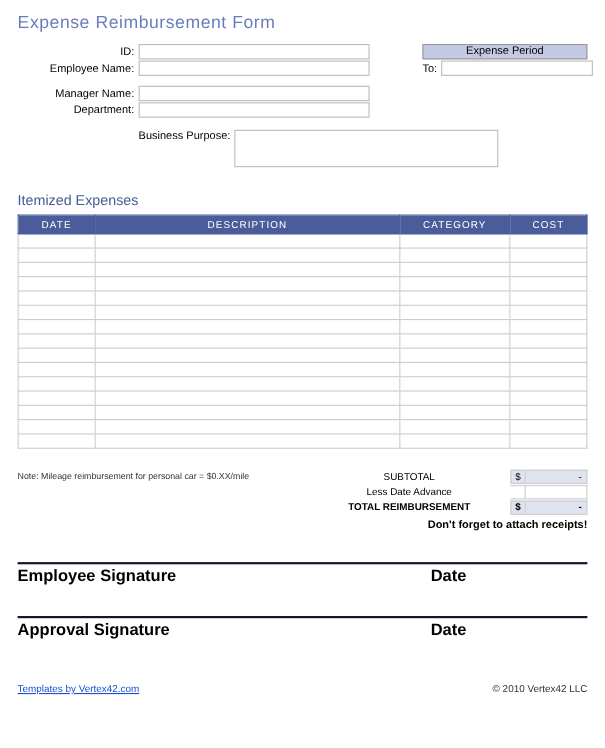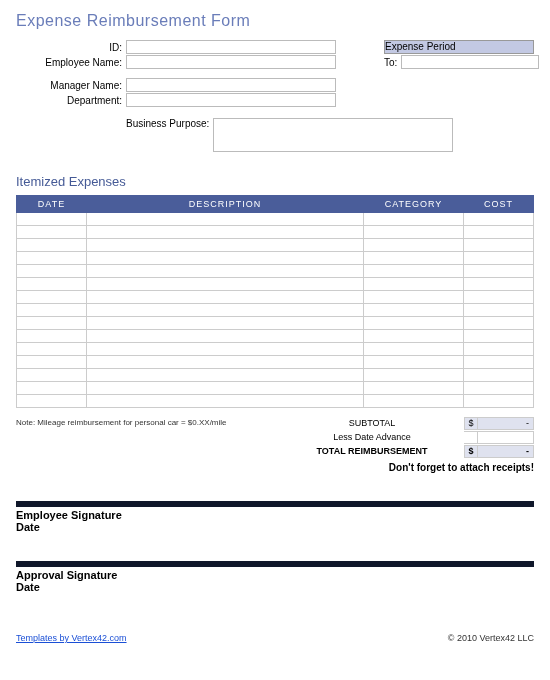--- a/index.html
+++ b/index.html
@@ -43,20 +43,21 @@
     border: 1px solid #bbb;
     height: 14px;
     background: #fff;
     font-size: 10px;
     padding: 0 2px;
   }
   .right-fields .field-label { width: 60px; }
   .period-header {
     background: #c3c9e3;
     border: 1px solid #999;
+    text-align: center;
     font-size: 10px;
     height: 14px;
     line-height: 12px;
     margin-bottom: 1px;
   }
   .purpose-row {
     display: flex;
     margin-top: 10px;
     margin-left: 110px;
   }
@@ -95,21 +96,21 @@
     border: 1px solid #ccc;
     height: 13px;
     font-size: 9px;
     padding: 0 2px;
   }
   .col-date { width: 70px; }
   .col-desc { width: auto; }
   .col-cat { width: 100px; }
   .col-cost { width: 70px; }
   .summary {
-    margin-top: 8px;
+    margin-top: 18px;
     display: flex;
     justify-content: space-between;
     align-items: flex-start;
   }
   .note {
     font-size: 8px;
     color: #333;
     margin-top: 2px;
   }
   .totals {
@@ -146,27 +147,26 @@
   .shade { background: #dfe2ef; }
   .bold { font-weight: bold; }
   .reminder {
     text-align: right;
     font-weight: bold;
     font-size: 10px;
     margin-top: 4px;
   }
   .sig-block {
     margin-top: 28px;
-    border-top: 6px solid #0f172a;
+    border-top: 2px solid #0f172a;
     display: flex;
     justify-content: space-between;
-    font-size: 11px;
+    font-size: 15px;
     font-weight: bold;
     padding-top: 2px;
-    flex-direction: column;
   }
   .footer {
     display: flex;
     justify-content: space-between;
     margin-top: 40px;
     font-size: 9px;
   }
   .footer-link {
     color: #1a4fd6;
     text-decoration: underline;

